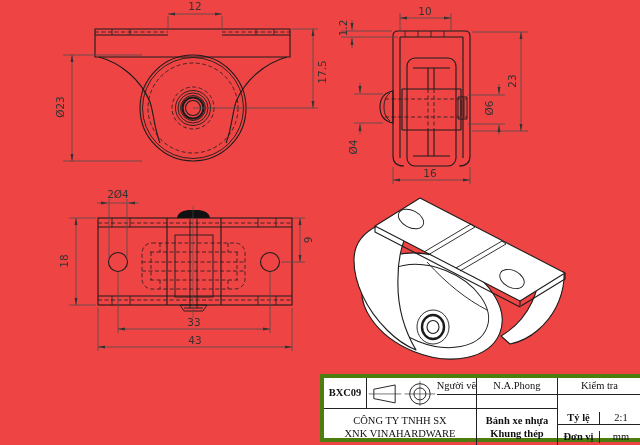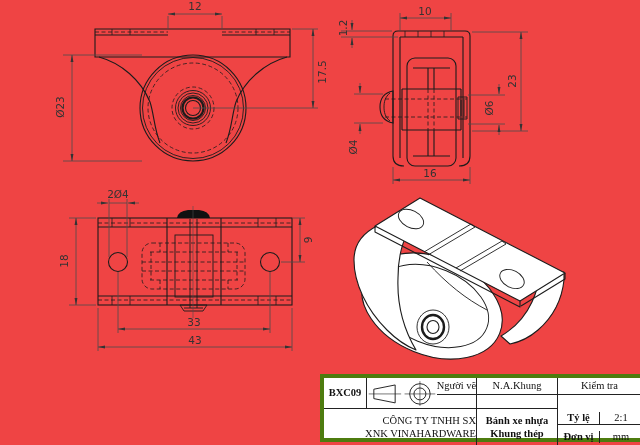--- a/index.html
+++ b/index.html
@@ -9,21 +9,21 @@
   
   .tb{position:absolute;left:320px;top:374px;width:355px;height:68px;display:grid;
       grid-template-columns:43px 70px 40px 81px 84px;grid-template-rows:17px 14px 37px;
       font-family:"Liberation Serif","DejaVu Serif",serif;font-size:10.5px;color:#111;
       border:4px solid #4d7c0f;box-sizing:border-box;background:#fff;}
   .tb .c{display:flex;align-items:center;justify-content:center;box-sizing:border-box;
          border-right:1px solid #222;border-bottom:1px solid #222;line-height:1.2;
          white-space:nowrap;overflow:hidden;}
   .tb .nr{border-right:none;}
   .tb .span2r{grid-row:1/3;font-weight:bold;}
-  .tb .company{grid-column:1/4;flex-direction:column;border-bottom:none;align-items:flex-end;}
+  .tb .company{grid-column:1/4;flex-direction:column;border-bottom:none;}
   .tb .part{flex-direction:column;border-bottom:none;font-weight:bold;}
   .tb .su{display:grid;grid-template-columns:42px 1fr;grid-template-rows:19px 1fr;
           border-right:none;border-bottom:none;padding:0;}
   .tb .su .c2{display:flex;align-items:center;justify-content:center;box-sizing:border-box;}
   .tb .su .br{border-right:1px solid #222;font-weight:bold;} .tb .su .bb{border-bottom:1px solid #222;}
 </style>
 </head>
 <body>
 
 <div class="sheet">
@@ -170,21 +170,21 @@
     <path d="M375,226 L375,232 L520,307 L520,301 M565,273 L565,279 L521,306"></path>
     <ellipse cx="411" cy="219" rx="13.5" ry="8.5" transform="rotate(27 411 219)" stroke-width="0.9"></ellipse>
     <ellipse cx="512" cy="279" rx="13" ry="8.5" transform="rotate(27 512 279)" stroke-width="0.9"></ellipse>
     <path d="M471,224 L424,252 M475,227 L428,255 M502,241 L456,268 M506,244 L460,271
              M471,224 L475,227 M502,241 L506,244" stroke-width="0.9"></path>
   </g>
 </svg>
 
 <div class="tb">
   <div class="c">Người vẽ</div>
-  <div class="c">N.A.Khung</div>
+  <div class="c">N.A.Phong</div>
   <div class="c span2r">BXC09</div>
   <div class="c span2r nr">
     <svg width="82" height="29" viewBox="0 0 82 29">
       <g stroke="#1c1c1c" fill="none">
         <path d="M2,15 H40" stroke-width="0.7"></path>
         <path d="M8,9.5 L33,4.5 L33,25.5 L8,20.5 Z" stroke-width="1.1"></path>
         <path d="M44,15 H80 M62,0 V29" stroke-width="0.7"></path>
         <circle cx="62" cy="15" r="12" stroke-width="1.1"></circle>
         <circle cx="62" cy="15" r="7" stroke-width="1.1"></circle>
       </g>

